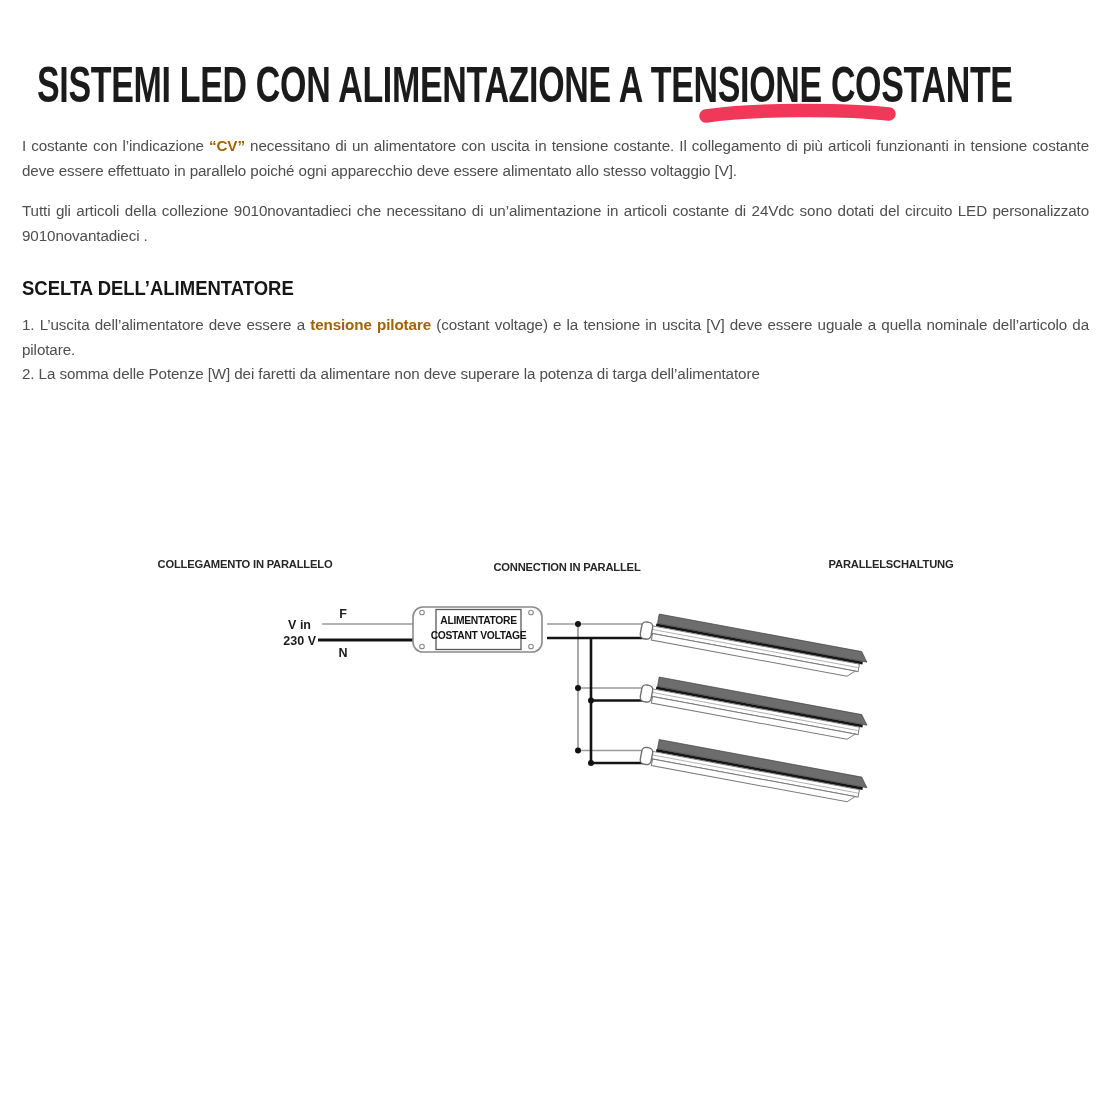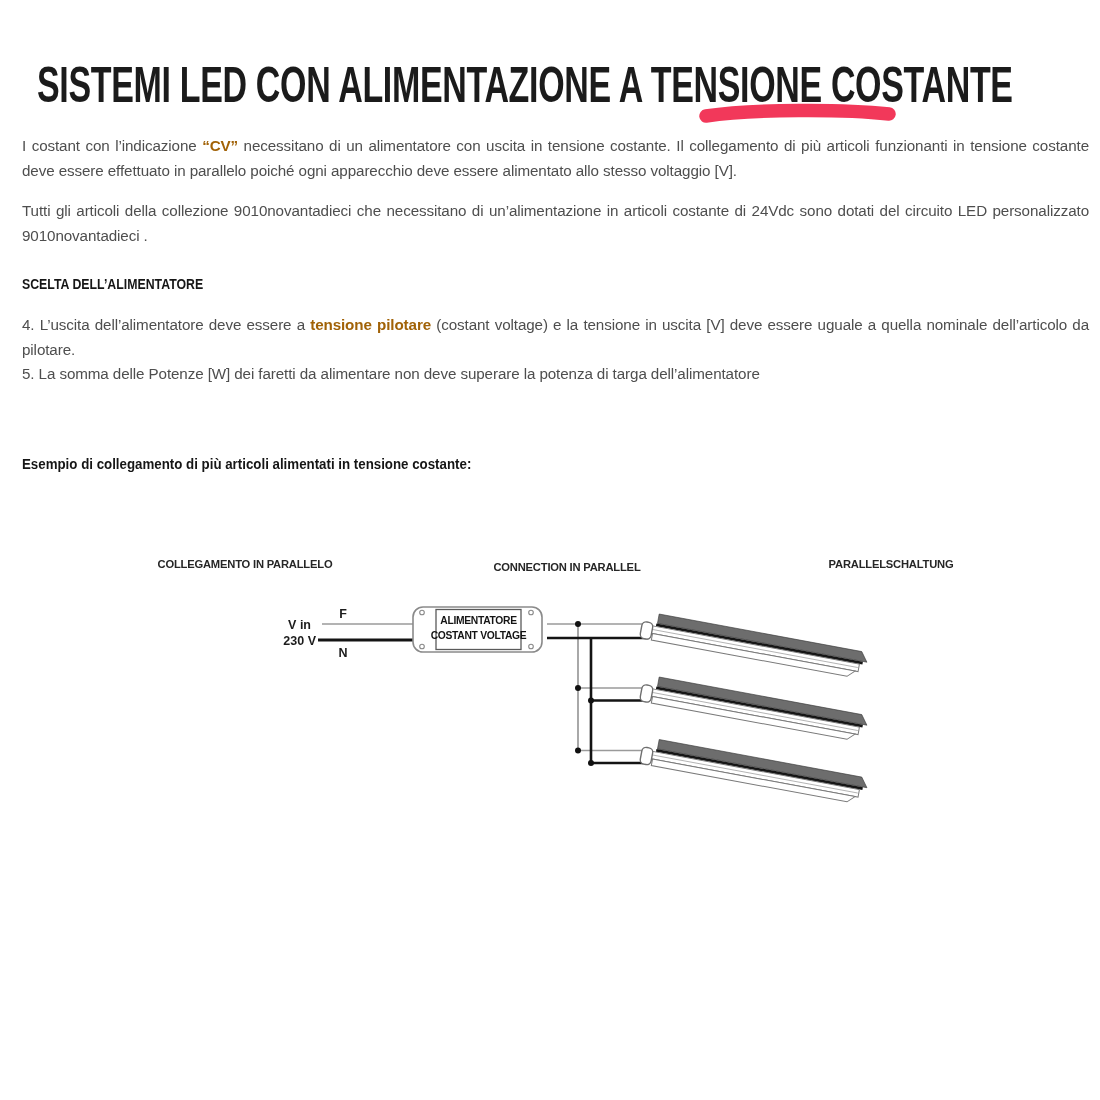--- a/index.html
+++ b/index.html
@@ -24,21 +24,21 @@
     font-size:15.2px; line-height:24.6px; color:#4e4e4e;
     text-align:justify; letter-spacing:-0.1px;
   }
   .para b { font-weight:700; color:#a16207; }
   #p1 { top:134px; }
   #p2 { top:199px; }
   #list { top:313px; }
   #list p { margin:0; }
   .heading {
     position:absolute; left:22px; margin:0;
-    font-weight:700; color:#161616; font-size:14px; white-space:nowrap;
+    font-weight:700; color:#161616; font-size:21px; white-space:nowrap;
   }
   #h-scelta { top:276px; }
   #h-esempio { top:456px; }
   .cond88 { display:inline-block; transform:scaleX(0.88); transform-origin:0 50%; }
   .cond95 { display:inline-block; transform:scaleX(0.95); transform-origin:0 50%; }
   
   .diagram { position:absolute; left:0; top:540px; }
   .diagram text { font-family:"Liberation Sans", sans-serif; }
   .dlabel { font-size:11.2px; font-weight:700; fill:#262626; letter-spacing:-0.2px; }
   .dsmall { font-size:12.5px; font-weight:700; fill:#1c1c1c; }
@@ -50,36 +50,33 @@
 <div class="page">
 
   <h1 class="title">
     <span class="title-scale">SISTEMI LED CON ALIMENTAZIONE A TENSIONE COSTANTE</span>
   </h1>
 
   <svg class="marker-svg" width="205" height="26" viewBox="0 0 205 26">
     <path d="M11 15 C 60 8, 148 8, 194 13" fill="none" stroke="#f2385a" stroke-width="13.5" stroke-linecap="round"></path>
   </svg>
 
-  <p class="para" id="p1"><span>I costant con l’indicazione </span><b>“CV”</b><span> necessitano di un alimentatore con uscita in tensione costante. Il collegamento di più articoli funzionanti in tensione costante deve essere effettuato in parallelo poiché ogni apparecchio deve essere alimentato allo stesso voltaggio [V].</span></p>
+  <p class="para" id="p1"><span>I costante con l’indicazione </span><b>“CV”</b><span> necessitano di un alimentatore con uscita in tensione costante. Il collegamento di più articoli funzionanti in tensione costante deve essere effettuato in parallelo poiché ogni apparecchio deve essere alimentato allo stesso voltaggio [V].</span></p>
 
   <p class="para" id="p2">Tutti gli articoli della collezione 9010novantadieci che necessitano di un’alimentazione in articoli costante di 24Vdc sono dotati del circuito LED personalizzato 9010novantadieci .</p>
 
   <h2 class="heading" id="h-scelta">
     <span class="cond88">SCELTA DELL’ALIMENTATORE</span>
   </h2>
 
   <div class="para" id="list">
-    <p><span>4. L’uscita dell’alimentatore deve essere a </span><b>tensione pilotare</b><span> (costant voltage) e la tensione in uscita [V] deve essere uguale a quella nominale dell’articolo da pilotare.</span></p>
-    <p>5. La somma delle Potenze [W] dei faretti da alimentare non deve superare la potenza di targa dell’alimentatore</p>
+    <p><span>1. L’uscita dell’alimentatore deve essere a </span><b>tensione pilotare</b><span> (costant voltage) e la tensione in uscita [V] deve essere uguale a quella nominale dell’articolo da pilotare.</span></p>
+    <p>2. La somma delle Potenze [W] dei faretti da alimentare non deve superare la potenza di targa dell’alimentatore</p>
   </div>
 
-  <h2 class="heading" id="h-esempio">
-    <span class="cond95">Esempio di collegamento di più articoli alimentati in tensione costante:</span>
-  </h2>
 
   <svg class="diagram" width="1100" height="320" viewBox="0 0 1100 320">
 
     <defs>
       <g id="ledstrip">
 
         <polygon points="10,-13 216,-13 223,-3.5 10,-3.5" fill="#6d6d6d" stroke="#3a3a3a" stroke-width="0.6"></polygon>
 
         <rect x="9" y="-3.2" width="210" height="2.8" fill="#161616"></rect>
 

